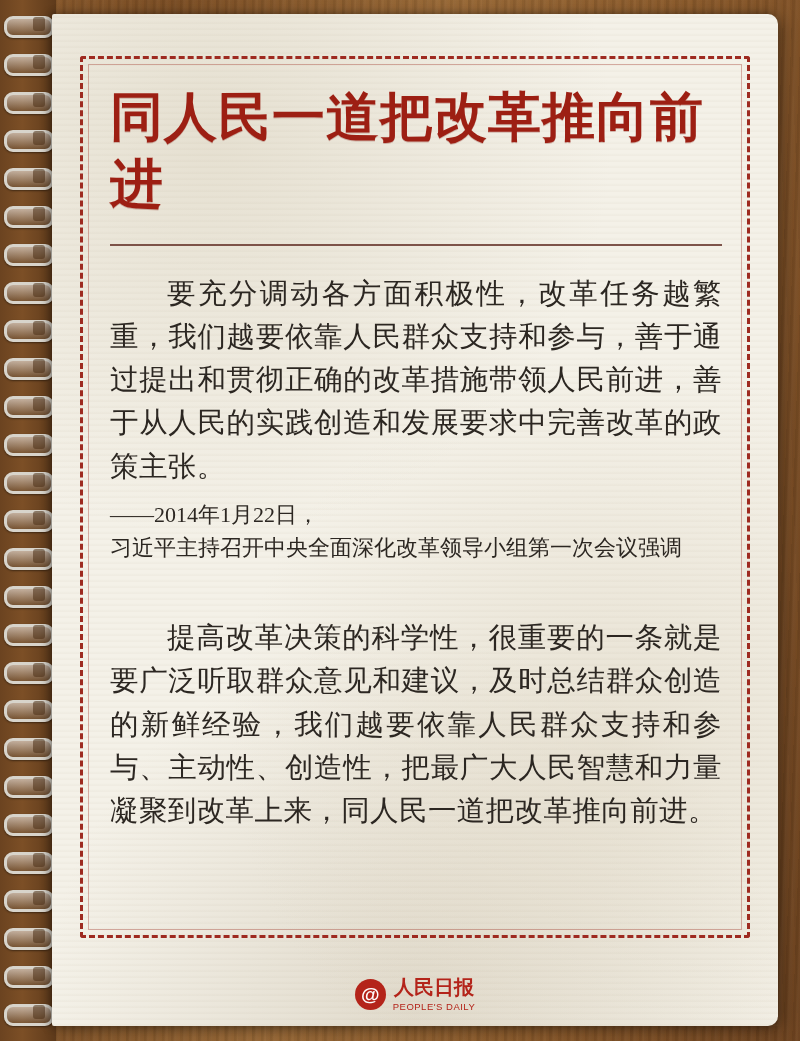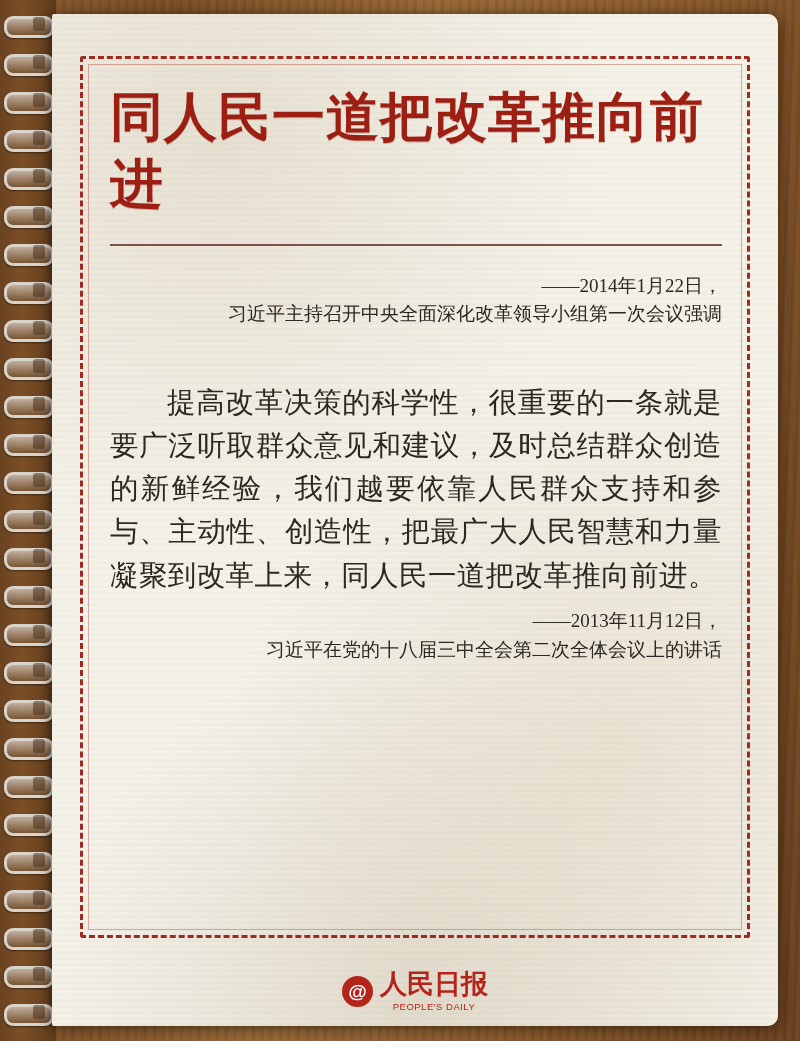--- a/index.html
+++ b/index.html
@@ -145,24 +145,23 @@
     font-family: "Liberation Serif", serif;
     font-size: 28.5px;
     line-height: 1.52;
     text-indent: 57px;
     text-align: justify;
     margin: 0;
     letter-spacing: 0.4px;
   }
   .attribution {
     margin-top: 10px;
-    text-align: right;
     color: #2c2722;
     font-family: "Liberation Serif", serif;
-    font-size: 19px;
+    font-size: 22px;
     line-height: 1.5;
   }
   .attribution .date-line {
     display: block;
   }
   .attribution .source-line {
     display: block;
   }
 
   
@@ -188,21 +187,21 @@
     font-family: "Liberation Sans", sans-serif;
     font-size: 19px;
     font-weight: bold;
     line-height: 31px;
     text-align: center;
   }
   .brand-cn {
     color: #b4241a;
     font-family: "Liberation Serif", serif;
     font-weight: bold;
-    font-size: 27px;
+    font-size: 20px;
     line-height: 1;
   }
   .brand-en {
     display: block;
     color: #b4241a;
     font-family: "Liberation Sans", sans-serif;
     font-size: 9.5px;
     letter-spacing: 0.5px;
     margin-top: 3px;
   }
@@ -281,32 +280,29 @@
     </div>
 
     <div class="content">
       <h1 class="headline">
         <span>同人民一道把改革推向前进</span><br>
       </h1>
 
       <div class="rule"></div>
 
       <div class="quote-block">
+        <p class="quote-text">要充分调动各方面积极性，改革任务越繁重，我们越要依靠人民群众支持和参与，善于通过提出和贯彻正确的改革措施带领人民前进，善于从人民的实践创造和发展要求中完善改革的政策主张。</p>
         <div class="attribution">
           <span class="date-line">——2014年1月22日，</span>
           <span class="source-line">习近平主持召开中央全面深化改革领导小组第一次会议强调</span>
         </div>
       </div>
 
       <div class="quote-block second">
         <p class="quote-text">提高改革决策的科学性，很重要的一条就是要广泛听取群众意见和建议，及时总结群众创造的新鲜经验，我们越要依靠人民群众支持和参与、主动性、创造性，把最广大人民智慧和力量凝聚到改革上来，同人民一道把改革推向前进。</p>
-        <div class="attribution">
-          <span class="date-line">——2013年11月12日，</span>
-          <span class="source-line">习近平在党的十八届三中全会第二次全体会议上的讲话</span>
-        </div>
       </div>
     </div>
 
     <div class="footer">
       <div class="brand">
         <span class="brand-mark">@</span>
         <span>
           <span class="brand-cn">人民日报</span>
           <span class="brand-en">PEOPLE'S DAILY</span>
         </span>

